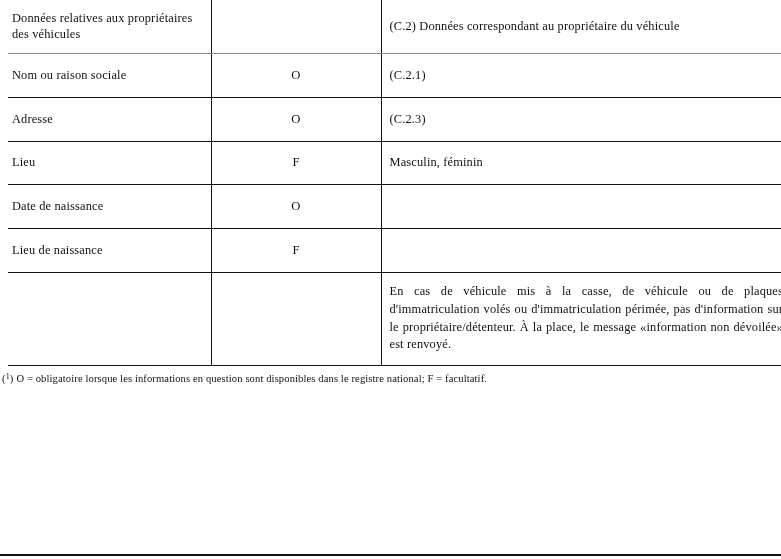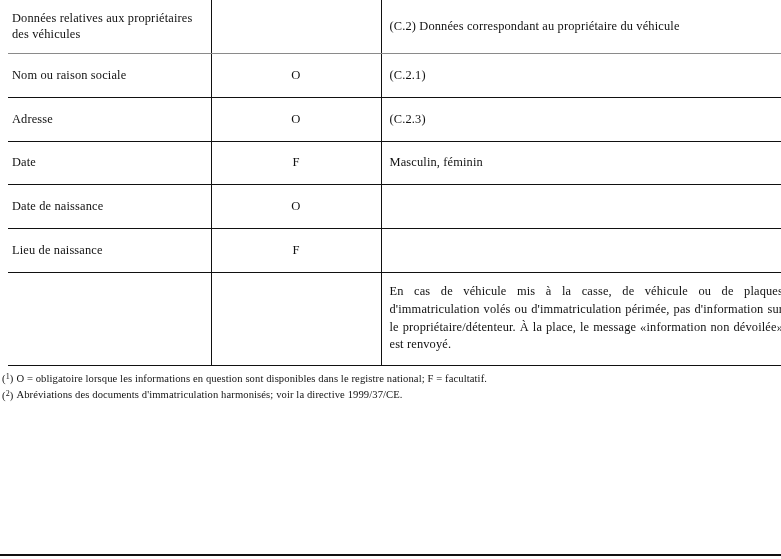--- a/index.html
+++ b/index.html
@@ -145,21 +145,21 @@
         <td>
           <div class="cell-flag">O</div>
         </td>
         <td class="desc">
           <div class="cell-desc">(C.2.3)</div>
         </td>
       </tr>
 
       <tr class="h-43">
         <td>
-          <div class="cell-label">Date</div>
+          <div class="cell-label">Lieu</div>
         </td>
         <td>
           <div class="cell-flag">F</div>
         </td>
         <td class="desc">
           <div class="cell-desc">Masculin, féminin</div>
         </td>
       </tr>
 
       <tr class="h-44">
@@ -200,20 +200,17 @@
         </td>
       </tr>
 
     </tbody>
   </table>
 
   <div class="footnotes">
     <div class="fn">
       <span class="marker">(<sup>1</sup>)</span><span>O = obligatoire lorsque les informations en question sont disponibles dans le registre national; F = facultatif.</span>
     </div>
-    <div class="fn">
-      <span class="marker">(<sup>2</sup>)</span><span>Abréviations des documents d'immatriculation harmonisés; voir la directive 1999/37/CE.</span>
-    </div>
   </div>
 
   <div class="bottom-rule"></div>
 
 </div>
 
 </body></html>

